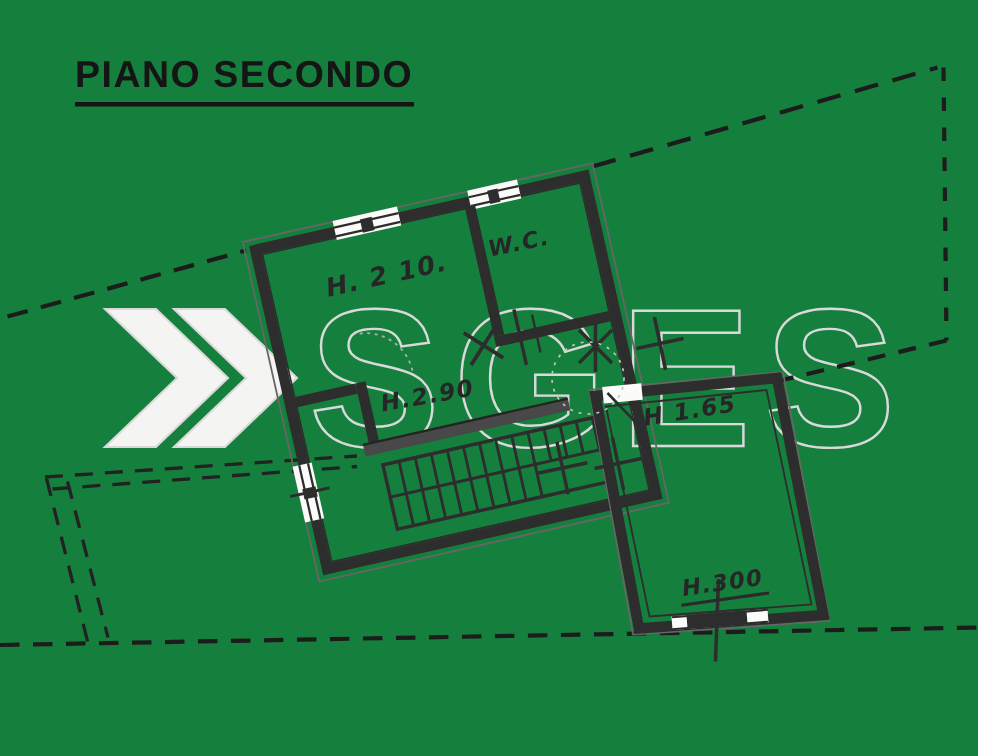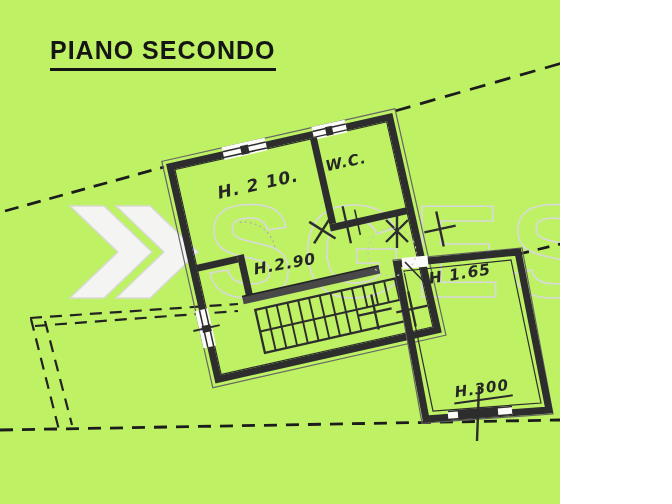--- a/index.html
+++ b/index.html
@@ -1,19 +1,19 @@
 <!DOCTYPE html>
 <html><head>
 <meta charset="utf-8">
 <style>
   html,body{margin:0;padding:0;}
   #stage{
     position:relative;
-    width:560px;height:504px;
-    background:#bef264;
+    width:652px;height:504px;
+    background:#15803d;
     overflow:hidden;
     font-family:"Liberation Sans",sans-serif;
   }
   #plan-svg{position:absolute;left:0;top:0;z-index:1;}
   .label{
     position:absolute;z-index:2;
     transform:translate(-50%,-50%) rotate(var(--r,0deg));
     font-family:"DejaVu Sans",sans-serif;
     font-style:italic;font-weight:bold;
     color:#262626;white-space:nowrap;

